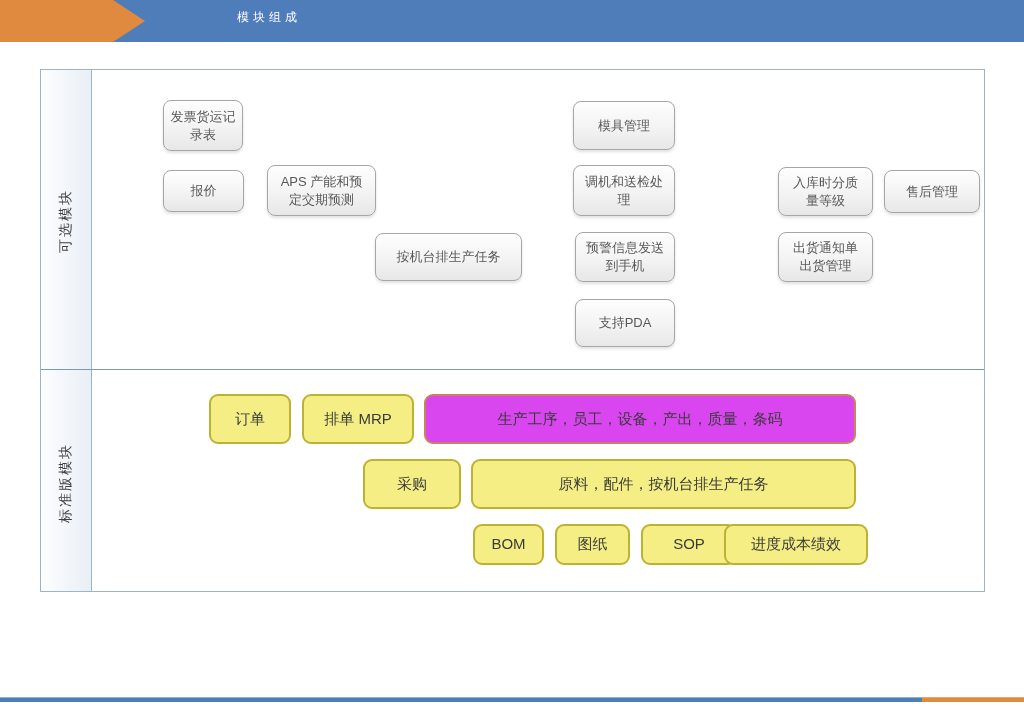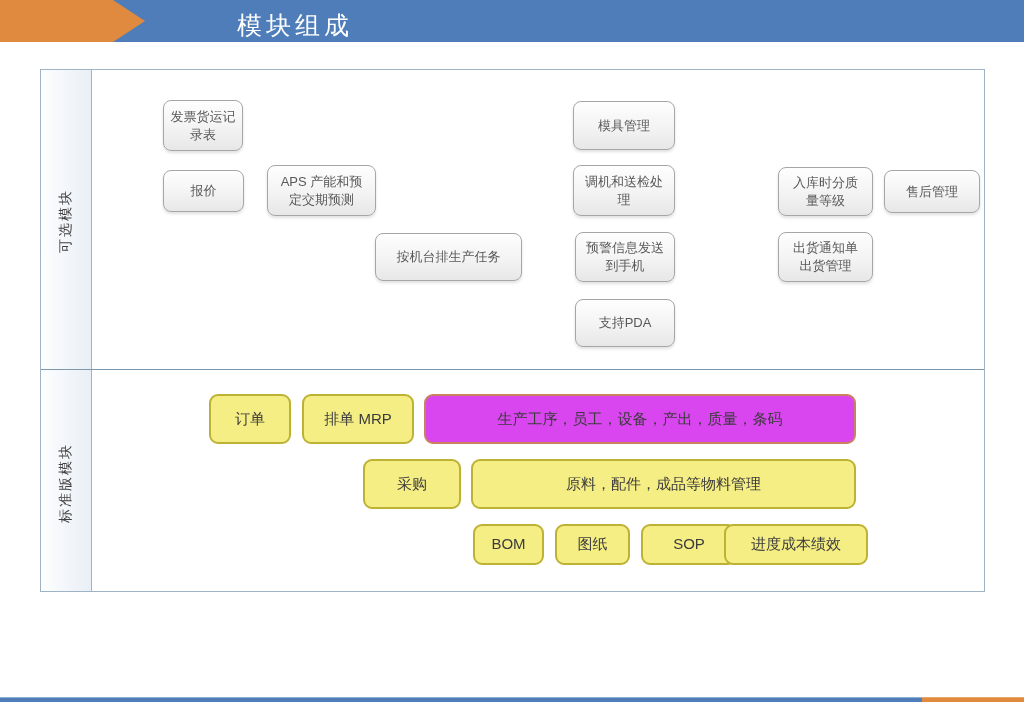--- a/index.html
+++ b/index.html
@@ -33,21 +33,21 @@
     left: 113px; top: 0;
     width: 0; height: 0;
     border-top: 21px solid transparent;
     border-bottom: 21px solid transparent;
     border-left: 32px solid #DF8A3E;
     z-index: 2;
   }
   .slide-title {
     position: absolute;
     left: 237px; top: 9px;
-    font-size: 25px;
+    font-size: 12px;
     letter-spacing: 4px;
     color: #ffffff;
     z-index: 3;
   }
 
   
   .diagram-frame {
     position: absolute;
     left: 40px; top: 69px;
     width: 945px; height: 523px;
@@ -187,21 +187,21 @@
   <div class="box gray-box ob9">入库时分质
 量等级</div>
   <div class="box gray-box ob10">售后管理</div>
   <div class="box gray-box ob11">出货通知单
 出货管理</div>
 
   <div class="box yellow-box sb1">订单</div>
   <div class="box yellow-box sb2">排单  MRP</div>
   <div class="box orange-box sb3">生产工序，员工，设备，产出，质量，条码</div>
   <div class="box yellow-box sb4">采购</div>
-  <div class="box yellow-box sb5">原料，配件，成品等物料管理</div>
+  <div class="box yellow-box sb5">原料，配件，按机台排生产任务</div>
   <div class="box yellow-box sb6">BOM</div>
   <div class="box yellow-box sb7">图纸</div>
   <div class="box yellow-box sb8">SOP</div>
   <div class="box yellow-box sb9">进度成本绩效</div>
 
   <div class="footer-line-blue"></div>
   <div class="footer-line-orange"></div>
 
 </div>
 

